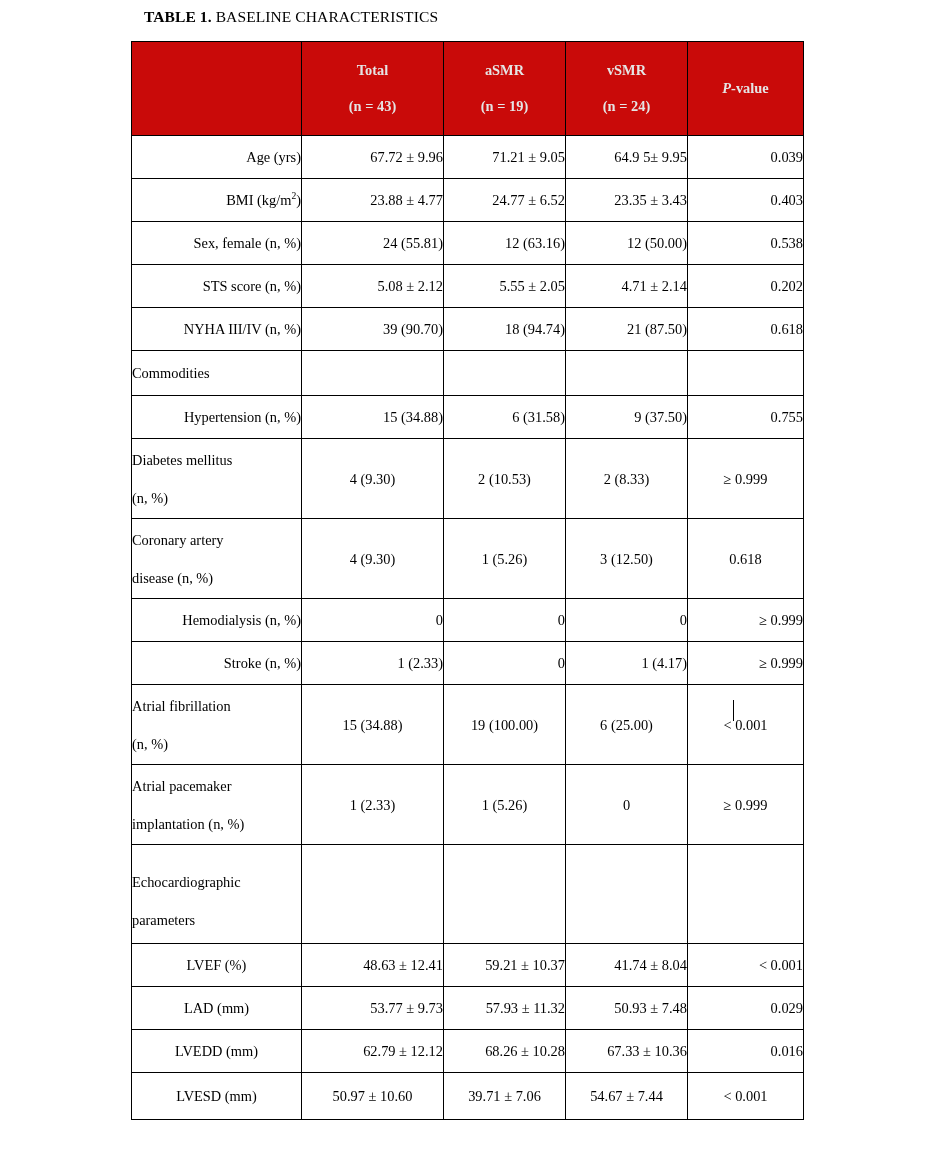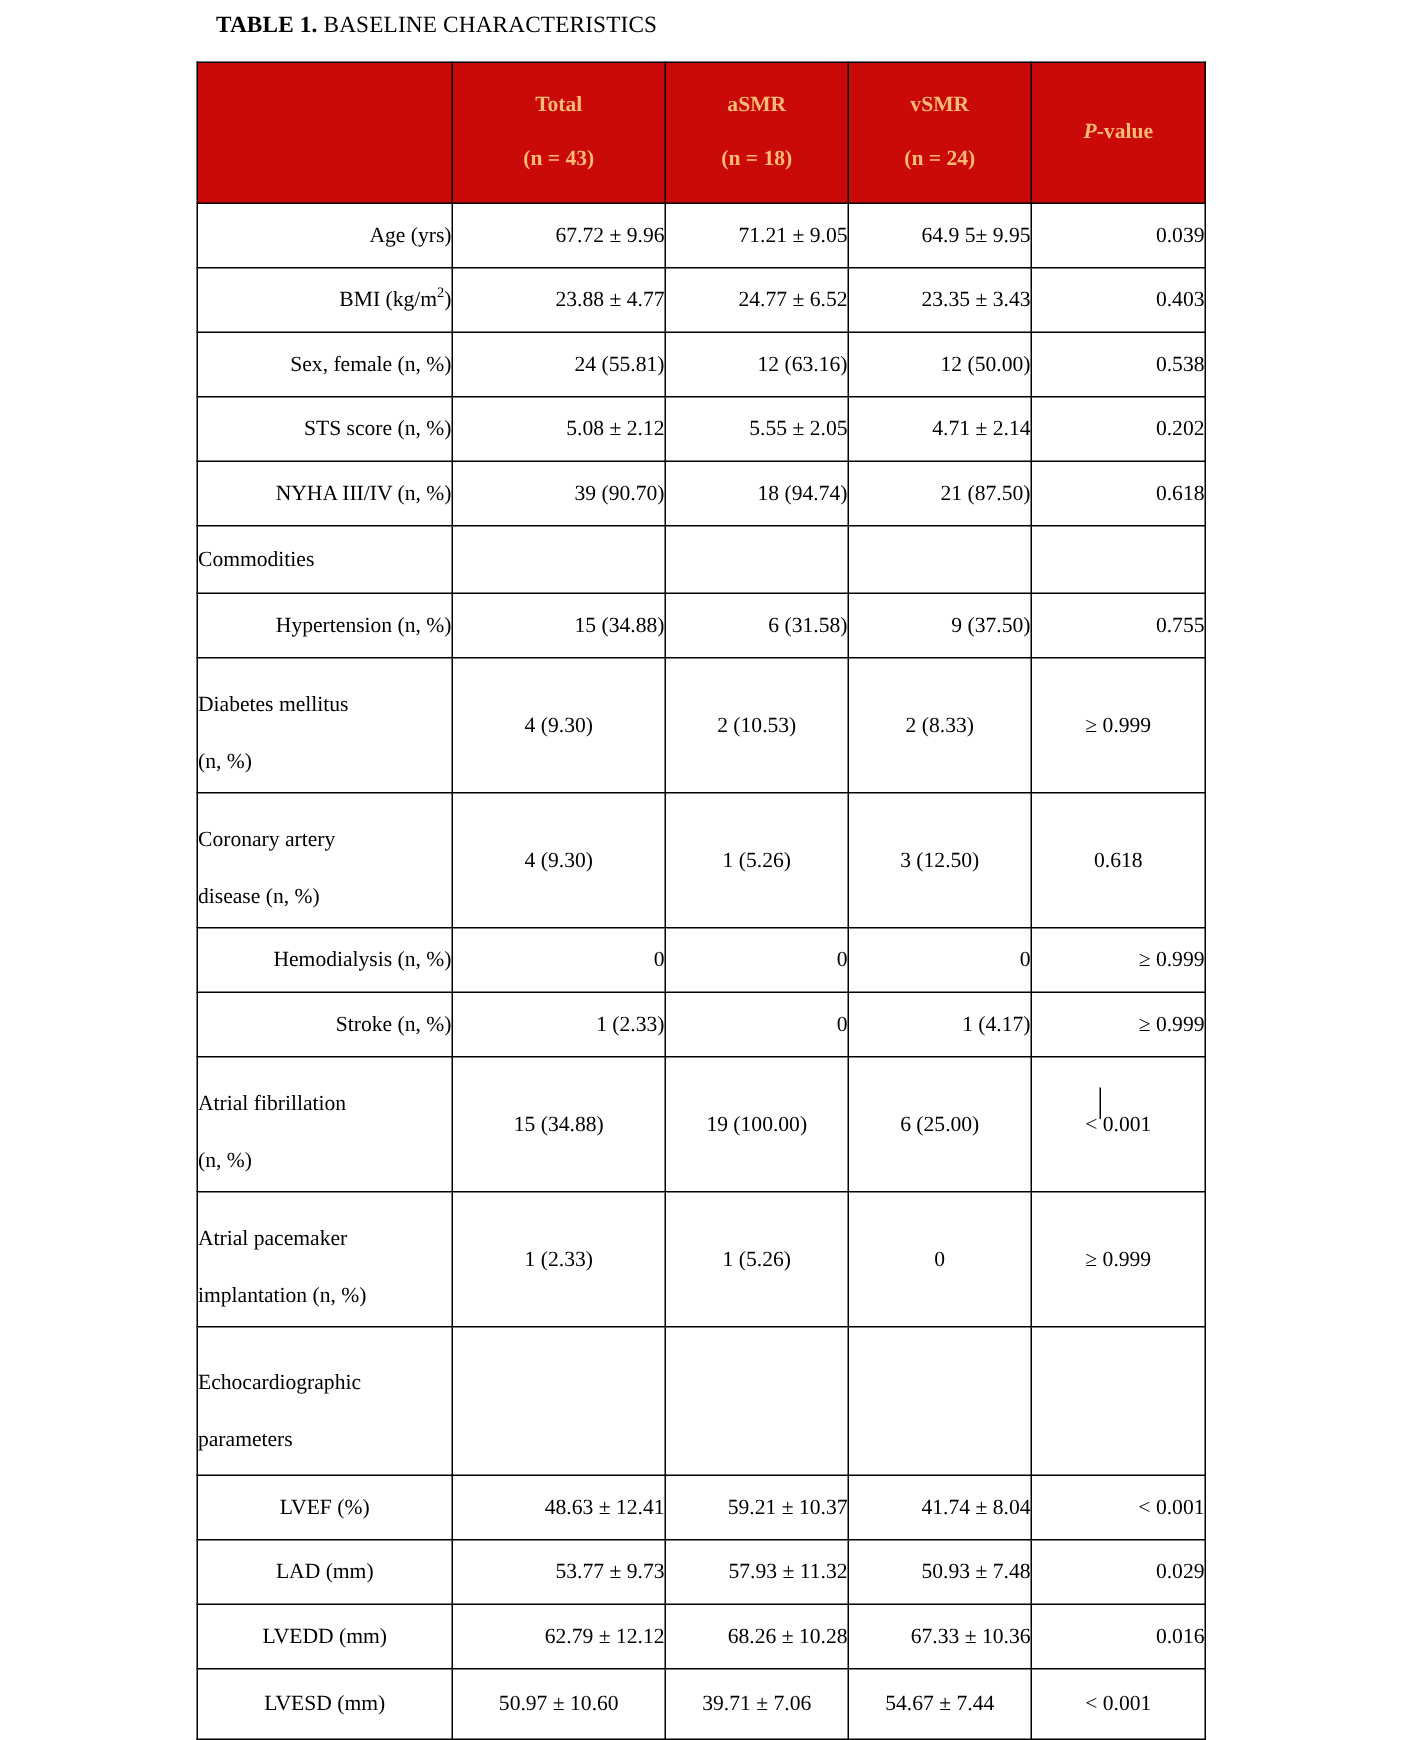--- a/index.html
+++ b/index.html
@@ -56,21 +56,21 @@
 
   table.tbl th, table.tbl td {
     border: 1.1px solid #000;
     font-size: 14.4px;
     padding: 0;
     vertical-align: middle;
   }
   
   thead th {
     background: #c90a09;
-    color: #fdba74;
+    color: #e5e5e5;
     font-weight: bold;
     border-color: #000;
     text-align: center;
     height: 93px;
     padding: 0 6px;
   }
   thead th .hdr-l1 {
     display: block;
     line-height: 17px;
     margin-bottom: 19px;
@@ -94,21 +94,21 @@
   
   td.lbl {
     text-align: left;
     padding: 0 7px 0 9px;
     line-height: 30px;
   }
   td.lbl.just {
     text-align: justify;
     text-align-last: left;
     line-height: 38px;
-    padding-top: 10px;
+    padding-top: 0;
   }
   td.lbl.just span.jline {
     display: block;
     text-align: justify;
     text-align-last: left;
   }
   td.lbl.just span.jline.last {
     text-align: left;
   }
   td.lbl.two {
@@ -167,21 +167,21 @@
       </colgroup>
       <thead>
         <tr>
           <th></th>
           <th>
             <span class="hdr-l1">Total</span>
             <span class="hdr-l2">(n = 43)</span>
           </th>
           <th>
             <span class="hdr-l1">aSMR</span>
-            <span class="hdr-l2">(n = 18)</span>
+            <span class="hdr-l2">(n = 19)</span>
           </th>
           <th>
             <span class="hdr-l1">vSMR</span>
             <span class="hdr-l2">(n = 24)</span>
           </th>
           <th class="h-p">
             <span class="pv"><i>P</i><span>-value</span></span>
           </th>
         </tr>
       </thead>

